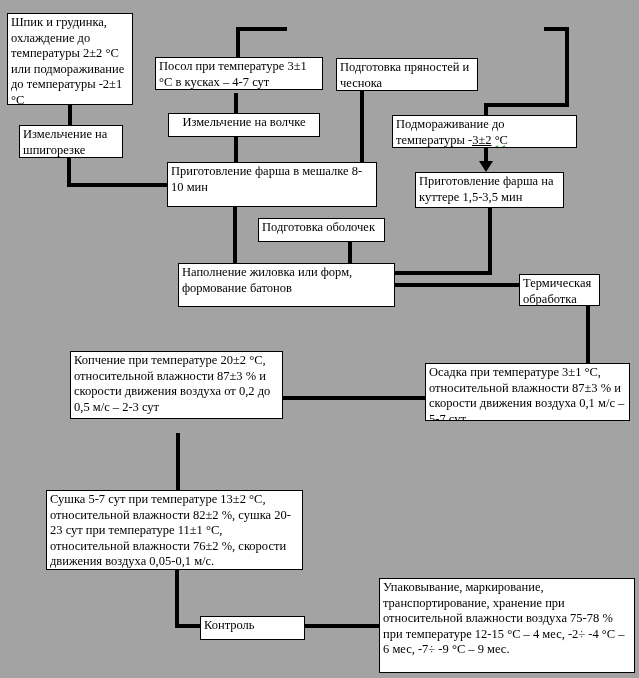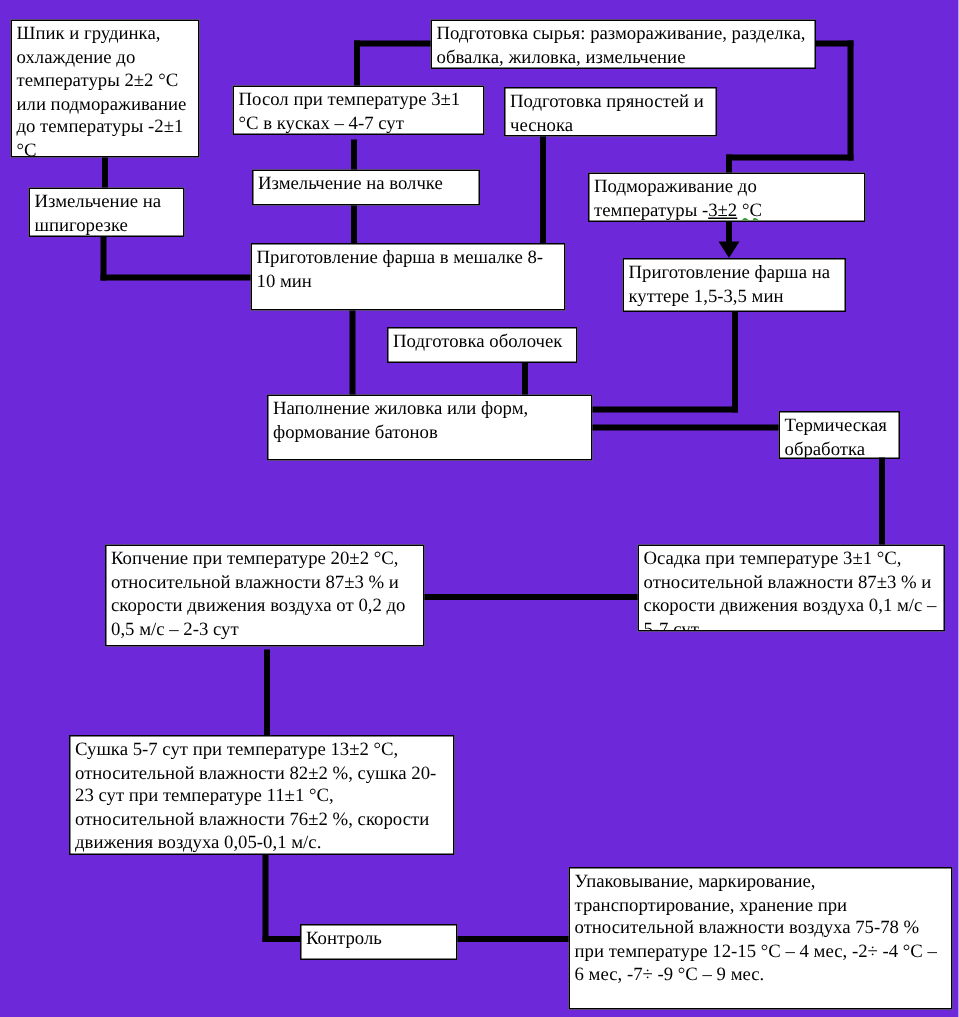--- a/index.html
+++ b/index.html
@@ -1,17 +1,17 @@
 <!DOCTYPE html>
 <html><head>
 <meta charset="utf-8">
 <style>
   html,body{margin:0;padding:0;background:#fff;}
   .canvas{
-    position:relative;width:639px;height:678px;background:#6d28d9;overflow:hidden;
+    position:relative;width:639px;height:678px;background:#a3a3a3;overflow:hidden;
     font-family:"Liberation Serif","DejaVu Serif",serif;
     font-size:12.5px;line-height:15.5px;color:#000;
   }
   .box{
     position:absolute;border:1px solid #000;background:#fff;
     padding:1px 3px;box-sizing:border-box;overflow:hidden;
   }
   .ln{position:absolute;background:#000;}
   .arrow-down{
     position:absolute;width:0;height:0;
@@ -19,30 +19,29 @@
     border-top:11px solid #000;
   }
   .blk{display:block;}
   .u{text-decoration:underline;text-align:right;}
   .wavy{
     text-decoration:underline;
     text-decoration-style:wavy;
     text-decoration-color:#2f9e2f;
     text-decoration-skip-ink:none;
   }
-  .center{text-align:left;}
+  .center{text-align:center;}
 </style>
 </head>
 <body>
 
 <div class="canvas">
 
   <div class="box" style="left:7px;top:13px;width:126px;height:92px">Шпик и грудинка, охлаждение до температуры 2±2 °С или подмораживание до температуры -2±1 °С</div>
 
-  <div class="box" style="left:287px;top:13px;width:257px;height:33px">Подготовка сырья: размораживание, разделка, обвалка, жиловка, измельчение</div>
 
   <div class="box" style="left:155px;top:57px;width:168px;height:33px">Посол при температуре 3±1 °С в кусках – 4-7 сут</div>
 
   <div class="box" style="left:336px;top:58px;width:142px;height:33px">Подготовка пряностей и чеснока</div>
 
   <div class="box" style="left:19px;top:125px;width:104px;height:33px">Измельчение на шпигорезке</div>
 
   <div class="box center" style="left:168px;top:113px;width:152px;height:24px">Измельчение на волчке</div>
 
   <div class="box" style="left:392px;top:115px;width:185px;height:33px">
@@ -53,21 +52,21 @@
   <div class="box" style="left:167px;top:162px;width:210px;height:45px">Приготовление фарша в мешалке 8-10 мин</div>
 
   <div class="box" style="left:415px;top:172px;width:149px;height:36px">Приготовление фарша на куттере 1,5-3,5 мин</div>
 
   <div class="box" style="left:258px;top:218px;width:127px;height:24px">Подготовка оболочек</div>
 
   <div class="box" style="left:178px;top:263px;width:217px;height:44px">Наполнение жиловка или форм, формование батонов</div>
 
   <div class="box" style="left:519px;top:274px;width:81px;height:32px">Термическая обработка</div>
 
-  <div class="box" style="left:70px;top:363px;width:213px;height:68px">Копчение при температуре 20±2 °С, относительной влажности 87±3 % и скорости движения воздуха от 0,2 до 0,5 м/с – 2-3 сут</div>
+  <div class="box" style="left:70px;top:351px;width:213px;height:68px">Копчение при температуре 20±2 °С, относительной влажности 87±3 % и скорости движения воздуха от 0,2 до 0,5 м/с – 2-3 сут</div>
 
   <div class="box" style="left:425px;top:363px;width:205px;height:58px">Осадка при температуре 3±1 °С, относительной влажности 87±3 % и скорости движения воздуха 0,1 м/с – 5-7 сут</div>
 
   <div class="box" style="left:46px;top:490px;width:257px;height:80px">Сушка 5-7 сут при температуре 13±2 °С, относительной влажности 82±2 %, сушка 20-23 сут при температуре 11±1 °С, относительной влажности 76±2 %, скорости движения воздуха 0,05-0,1 м/с.</div>
 
   <div class="box" style="left:200px;top:616px;width:105px;height:24px">Контроль качества</div>
 
   <div class="box" style="left:379px;top:578px;width:256px;height:95px">Упаковывание, маркирование, транспортирование, хранение при относительной влажности воздуха 75-78 % при температуре 12-15 °С – 4 мес, -2÷ -4 °С – 6 мес, -7÷ -9 °С – 9 мес.</div>
 
   <div class="ln" style="left:236px;top:27px;width:51px;height:4px"></div>

